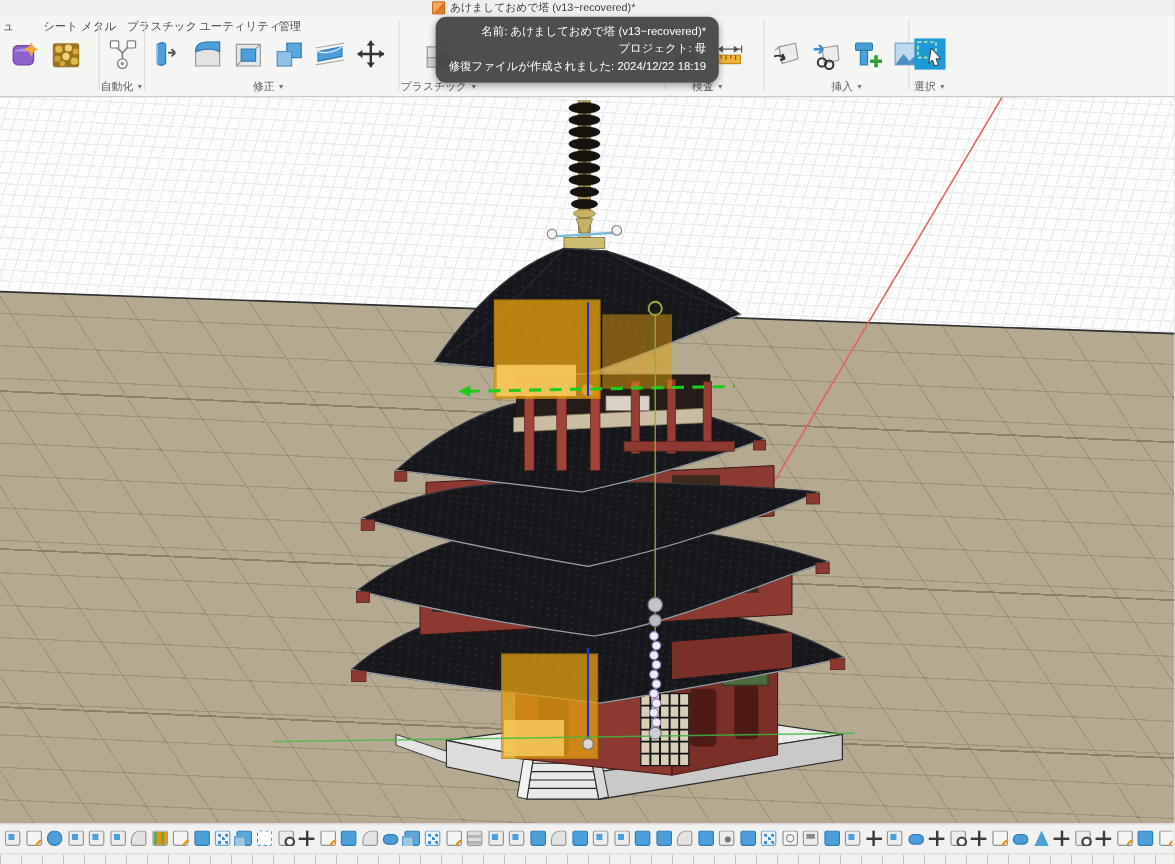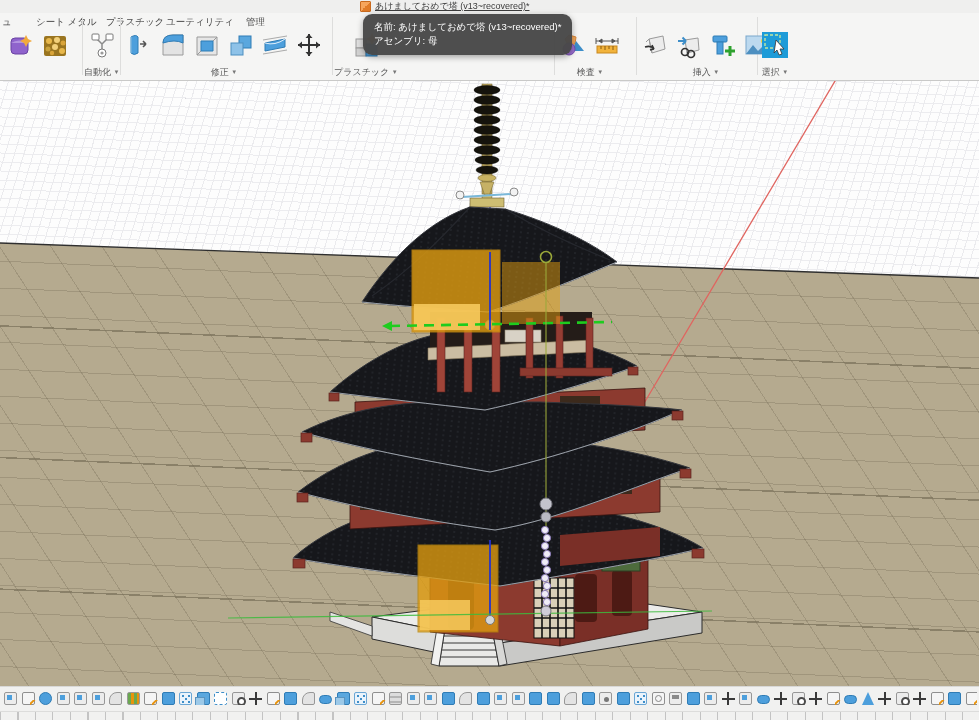--- a/index.html
+++ b/index.html
@@ -1,36 +1,36 @@
 <!DOCTYPE html>
 <html><head>
 <meta charset="utf-8">
 <style>
   html,body{margin:0;padding:0;background:#888;}
   #app{position:relative;width:979px;height:720px;overflow:hidden;font-family:"Liberation Sans",sans-serif;background:#fdfdfd;}
 
   
   #tabstrip{position:absolute;left:0;top:0;width:979px;height:13px;background:#efefee;z-index:30;}
-  #doc-tab{position:absolute;left:360px;top:0;height:13px;display:flex;align-items:center;gap:4px;font-size:9px;color:#3c3c3c;text-decoration:underline;}
+  #doc-tab{position:absolute;left:360px;top:0;height:13px;display:flex;align-items:center;gap:4px;font-size:9px;color:#3c3c3c;}
   .cube-ico{width:9px;height:9px;background:linear-gradient(135deg,#f6a55c 0 50%,#e07b28 50%);border:1px solid #c96a1e;border-radius:1px;}
 
   
   #ribbon{position:absolute;left:0;top:13px;width:979px;height:67px;background:#f5f5f4;border-bottom:1px solid #c9c9c8;z-index:20;}
   .rtab{position:absolute;top:3px;font-size:9.5px;color:#4a4a4a;white-space:nowrap;}
   .rdiv{position:absolute;top:4px;height:58px;width:1px;background:#dddddc;}
   .rgroup{position:absolute;top:14px;display:flex;flex-direction:column;align-items:center;}
   .rgicons{display:flex;align-items:center;gap:4px;height:36px;}
   .rglabel{margin-top:3px;font-size:9px;color:#5a5a5a;white-space:nowrap;}
   .caret{font-size:6px;color:#777;vertical-align:1px;}
   .ricon{width:30px;height:32px;display:flex;align-items:center;justify-content:center;}
   .ricon svg{display:block;}
 
   
   #tooltip{position:absolute;left:363px;top:14px;z-index:60;background:rgba(72,72,72,.97);color:#fff;
-    border-radius:9px;padding:6px 11px;font-size:9.5px;line-height:1.5;white-space:nowrap;box-shadow:0 2px 6px rgba(0,0,0,.35);}
+    border-radius:9px;padding:6px 11px;font-size:9.5px;line-height:1.5;white-space:nowrap;box-shadow:0 2px 6px rgba(0,0,0,.35);text-align:right;}
 
   
   #viewport{position:absolute;left:0;top:80px;width:979px;height:640px;background:#fdfdfd;overflow:hidden;}
   #grid-sky{position:absolute;inset:0;
     background:
       repeating-linear-gradient(107deg,transparent 0 8px,#ebebee 8px 9px),
       repeating-linear-gradient(107deg,transparent 0 44px,#d8d8dd 44px 45px),
       repeating-linear-gradient(2.5deg,transparent 0 8px,#ececef 8px 9px),
       repeating-linear-gradient(2.5deg,transparent 0 44px,#d6d6db 44px 45px);}
   #ground{position:absolute;inset:0;clip-path:polygon(0 163px,979px 198px,979px 640px,0 640px);
@@ -84,21 +84,21 @@
       <span class="cube-ico"></span>
       <span>あけましておめで塔 (v13~recovered)*</span>
     </div>
   </div>
 
   <div id="ribbon">
     <span class="rtab" style="left:2px">ュ</span>
     <span class="rtab" style="left:36px">シート メタル</span>
     <span class="rtab" style="left:106px">プラスチック</span>
     <span class="rtab" style="left:166px">ユーティリティ</span>
-    <span class="rtab" style="left:246px">管理</span>
+    <span class="rtab" style="left:232px">管理</span>
 
     <div class="rdiv" style="left:82px"></div>
     <div class="rdiv" style="left:120px"></div>
     <div class="rdiv" style="left:332px"></div>
     <div class="rdiv" style="left:554px"></div>
     <div class="rdiv" style="left:636px"></div>
     <div class="rdiv" style="left:757px"></div>
 
     <div class="rgroup" style="left:6px">
       <div class="rgicons">
@@ -263,21 +263,22 @@
               <path d="M16 10 l8 9 -4 0 2 5 -3 1 -2 -5 -3 3 z" fill="#fff" stroke="#333" stroke-width="0.8"></path>
             </svg>
         </div>
       </div>
       <div class="rglabel"><span>選択</span> <span class="caret">▼</span></div>
     </div>
   </div>
 
   <div id="tooltip">
     <div>名前: あけましておめで塔 (v13~recovered)*</div>
-    <div>アセンブリ: 母</div>
+    <div>プロジェクト: 母</div>
+    <div>修復ファイルが作成されました: 2024/12/22 18:19</div>
   </div>
 
   <div id="viewport">
     <div id="grid-sky"></div>
     <div id="ground"></div>
 
     <svg id="scene" width="979" height="640" viewBox="0 0 979 640">
       <defs>
         <pattern id="tiles" width="7" height="5" patternUnits="userSpaceOnUse" patternTransform="rotate(6)">
           <rect width="7" height="5" fill="#16171b"></rect>

